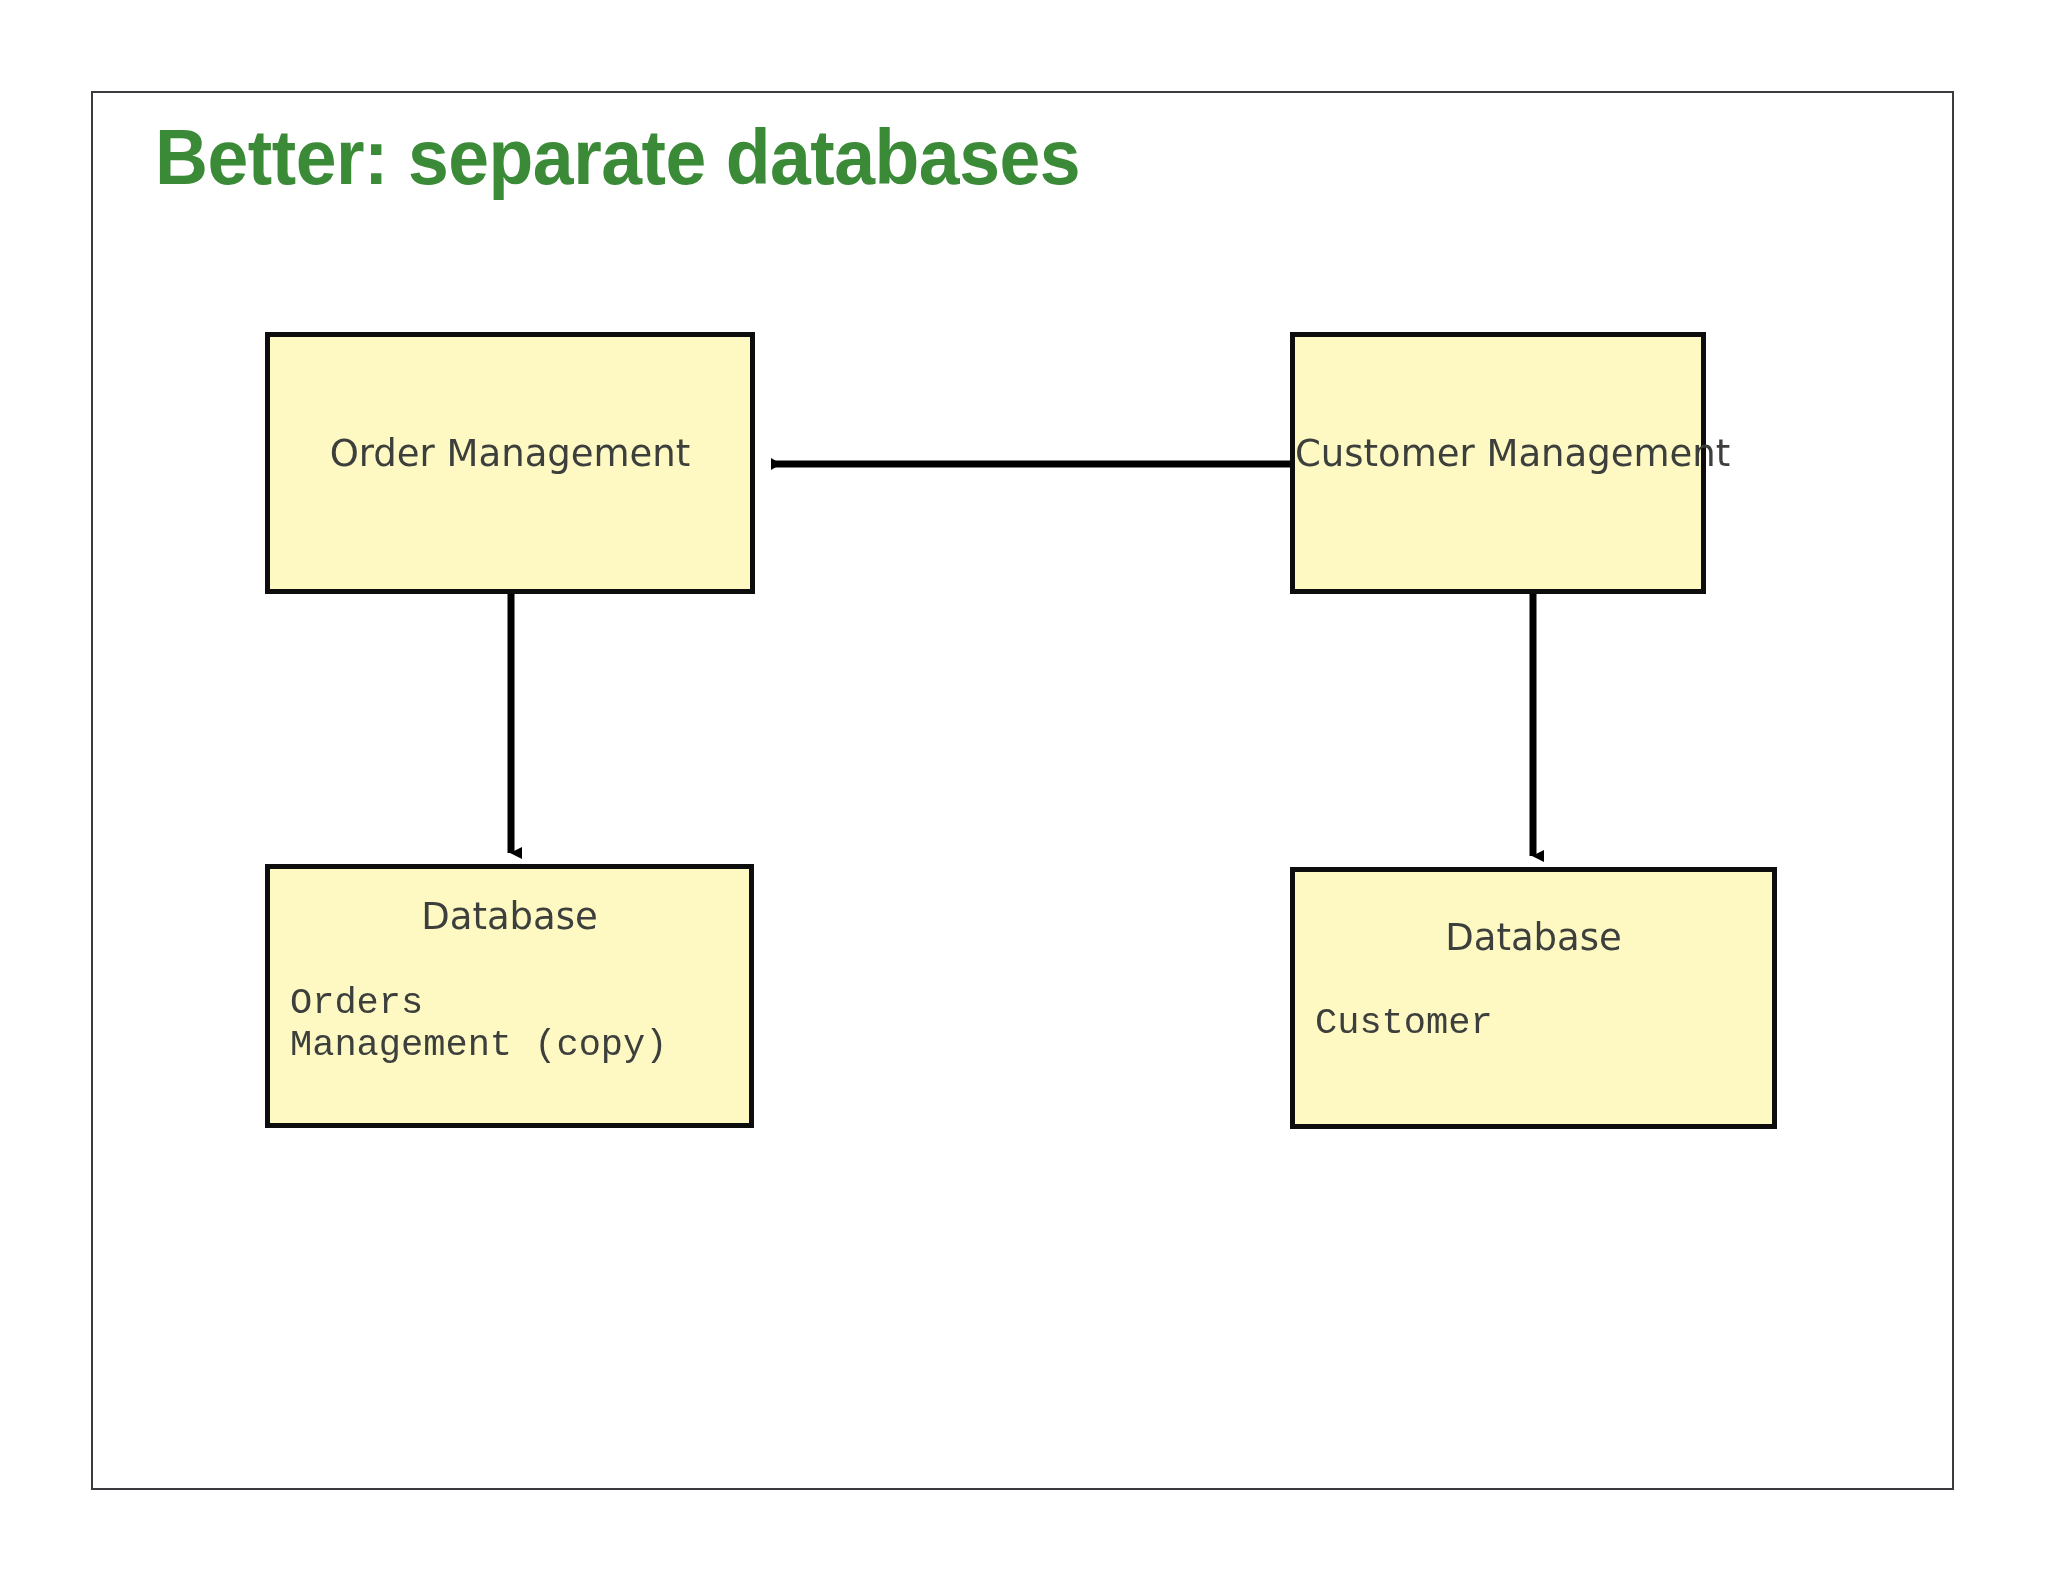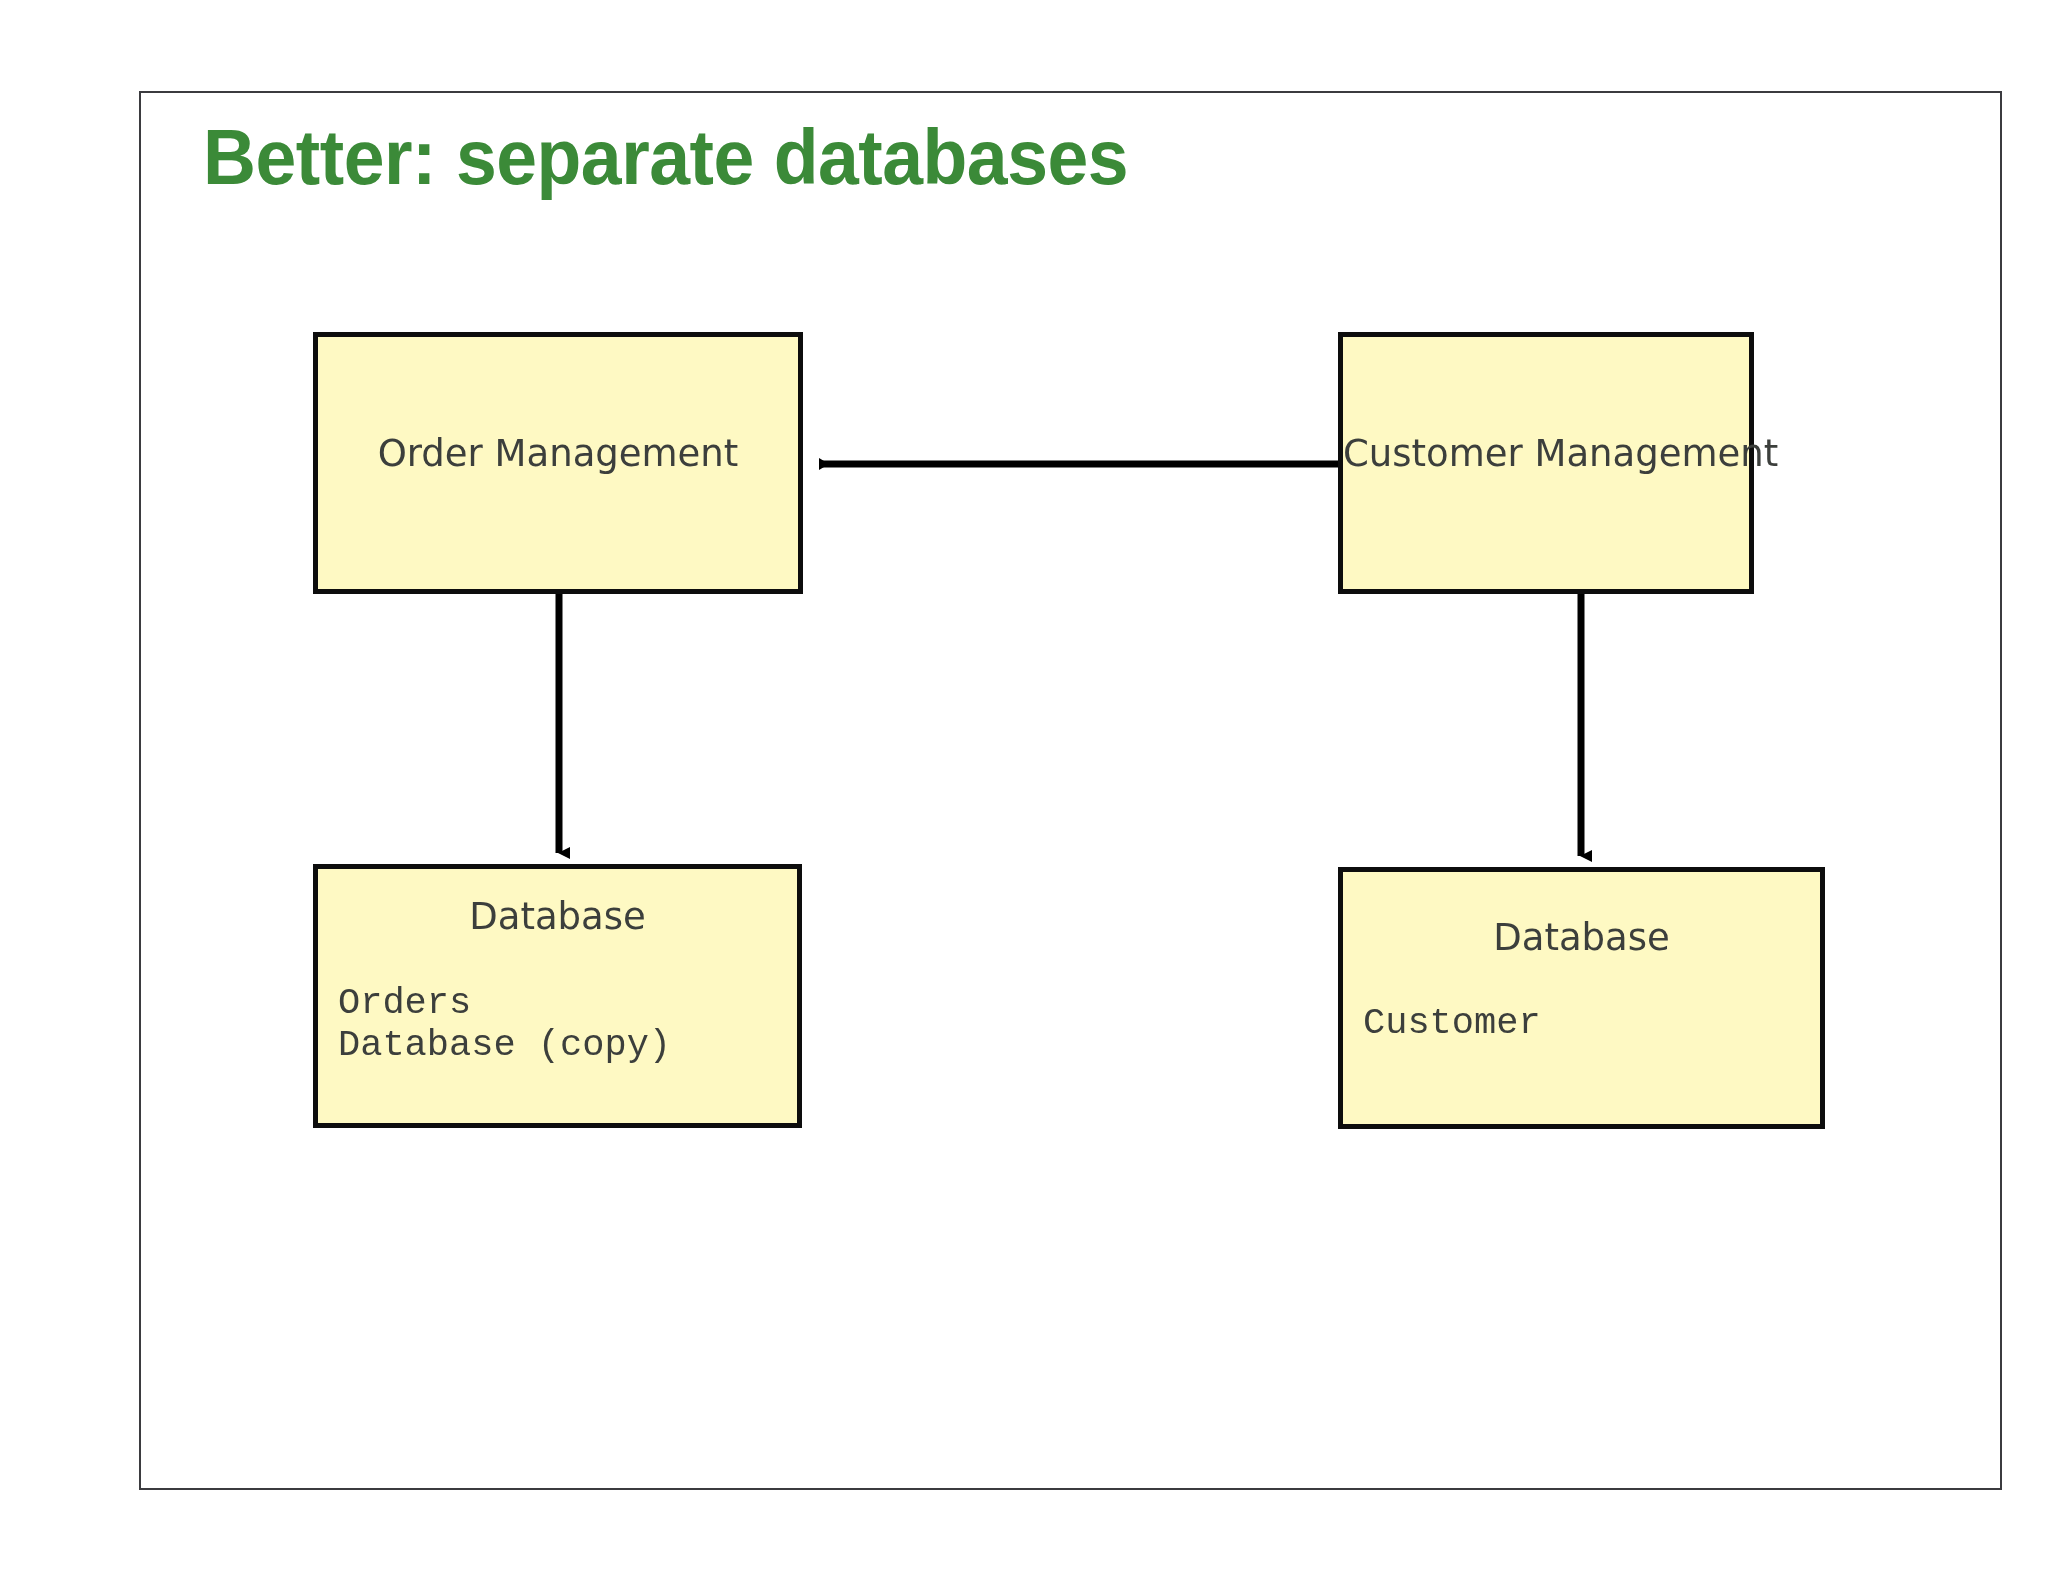--- a/index.html
+++ b/index.html
@@ -17,21 +17,20 @@
 
   #slide {
     position: absolute;
     left: 91px;
     top: 91px;
     width: 1863px;
     height: 1399px;
     border: 2px solid #3b3b3f;
     background: #ffffff;
     box-sizing: border-box;
-    margin-left: 48px;
   }
 
   #slide-title {
     position: absolute;
     left: 62px;
     top: 18px;
     width: 1400px;
     height: 92px;
     color: #3b8a38;
     font-family: "Liberation Sans", sans-serif;
@@ -136,21 +135,21 @@
     <div class="node-title" style="top: 95px;">Order Management</div>
   </div>
 
   <div class="node-box" id="box-customer-management">
     <div class="node-title" style="top: 95px;">Customer Management</div>
   </div>
 
   <div class="node-box" id="box-order-database">
     <div class="node-title" style="top: 26px;">Database</div>
     <div class="node-line" style="left: 20px; top: 110px;">Orders</div>
-    <div class="node-line" style="left: 20px; top: 152px;">Database (copy)</div>
+    <div class="node-line" style="left: 20px; top: 152px;">Management (copy)</div>
   </div>
 
   <div class="node-box" id="box-customer-database">
     <div class="node-title" style="top: 44px;">Database</div>
     <div class="node-line" style="left: 20px; top: 127px;">Customer</div>
   </div>
 
 </div>
 
 </body></html>

